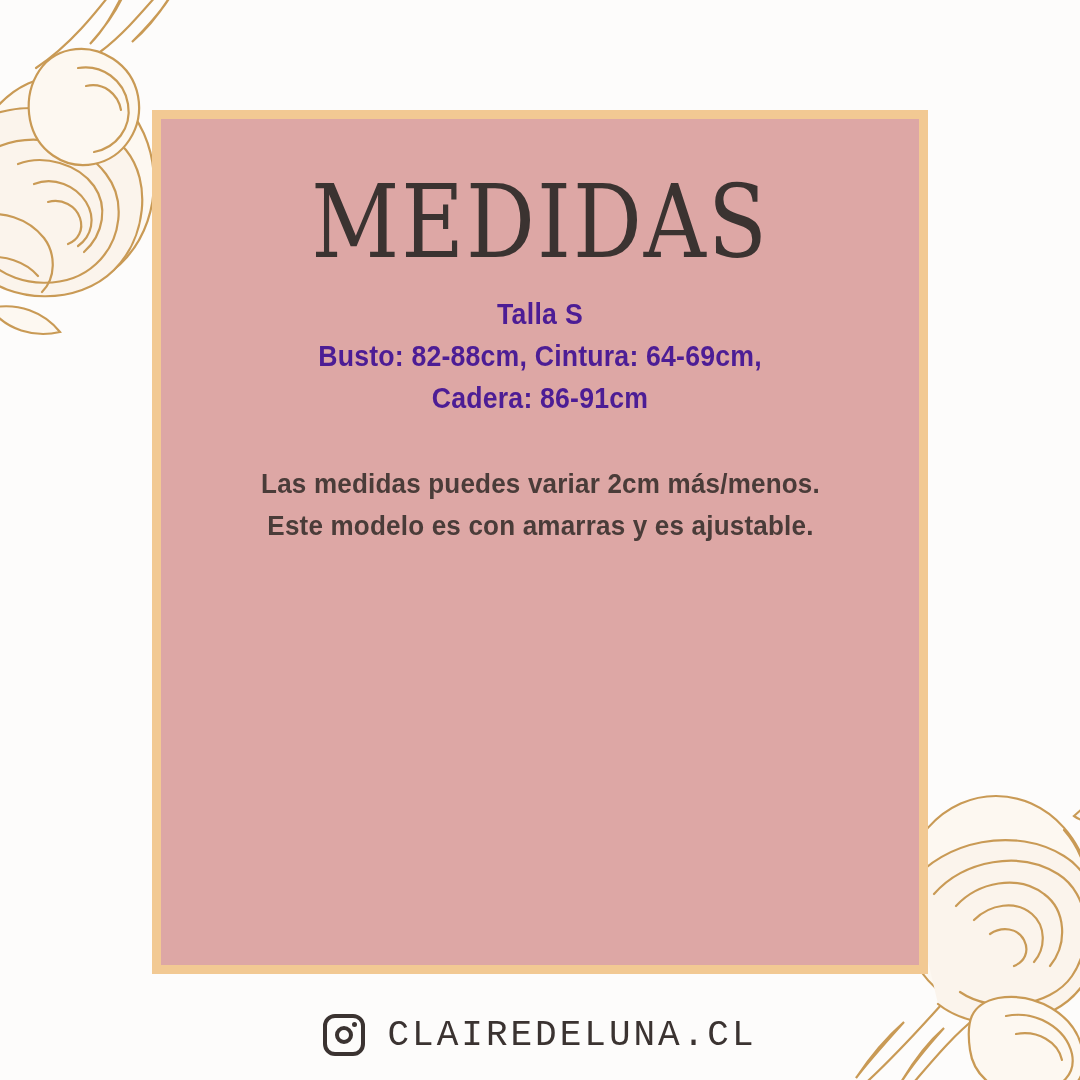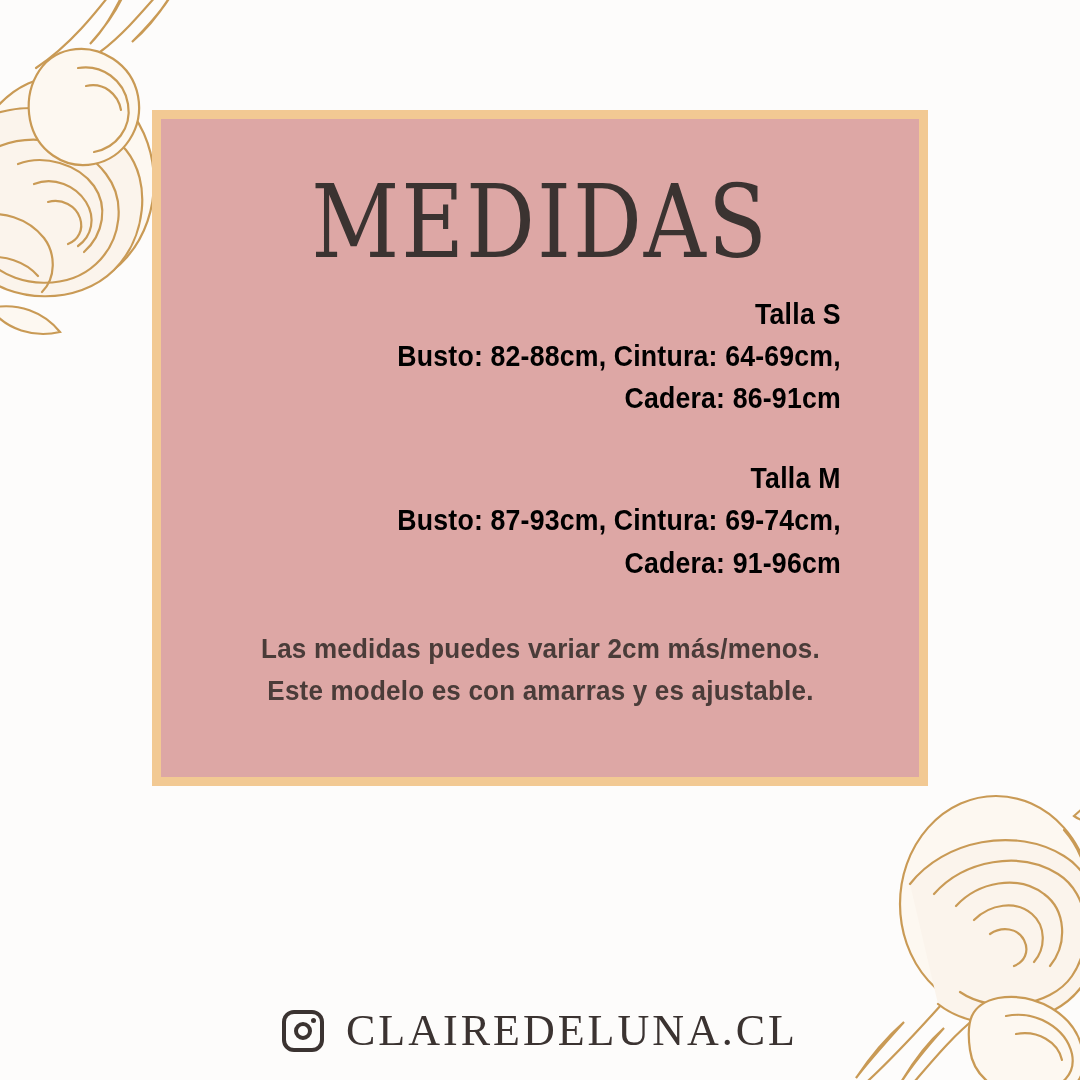--- a/index.html
+++ b/index.html
@@ -40,21 +40,21 @@
     width: 330px;
     height: 400px;
   }
 
   
   .card {
     position: absolute;
     left: 152px;
     top: 110px;
     width: 776px;
-    height: 676px;
+    height: 864px;
     background: #dda7a5;
     border: 9px solid #f2c993;
     box-sizing: border-box;
   }
 
   .card-inner {
     position: absolute;
     inset: 0;
     padding: 36px 52px 30px 52px;
     box-sizing: border-box;
@@ -70,22 +70,22 @@
     color: #3b3331;
     font-weight: 400;
     line-height: 1.05;
     margin: 14px 0 34px 0;
     text-align: center;
     transform: scaleY(1.18);
     transform-origin: center top;
   }
 
   .size-block {
-    text-align: right;
-    color: #000000;
+    text-align: center;
+    color: #4c1d95;
     margin-bottom: 38px;
     width: 100%;
   }
   .size-block:last-of-type {
     margin-bottom: 30px;
   }
 
   .size-name {
     font-family: "Liberation Sans", sans-serif;
     font-weight: bold;
@@ -151,22 +151,22 @@
     content: "";
     position: absolute;
     width: 5px;
     height: 5px;
     background: #3b3331;
     border-radius: 50%;
     right: 4px;
     top: 4px;
   }
   .handle {
-    font-family: Liberation Serif, serif;
-    font-size: 44px;
+    font-family: Liberation Mono, monospace;
+    font-size: 36px;
     letter-spacing: 3px;
     color: #3b3331;
   }
 </style>
 </head>
 <body>
 
 <div id="canvas">
 
   <svg class="floral floral-top-left" viewBox="0 0 300 380">
@@ -221,25 +221,20 @@
   <div class="card">
     <div class="card-inner">
       <div class="title">MEDIDAS</div>
 
       <div class="size-block">
         <div class="size-name">Talla S</div>
         <div class="size-line">Busto: 82-88cm, Cintura: 64-69cm,</div>
         <div class="size-line">Cadera: 86-91cm</div>
       </div>
 
-      <div class="size-block">
-        <div class="size-name">Talla M</div>
-        <div class="size-line">Busto: 87-93cm, Cintura: 69-74cm,</div>
-        <div class="size-line">Cadera: 91-96cm</div>
-      </div>
 
 
       <div class="note">
         <div>Las medidas puedes variar 2cm más/menos.</div>
         <div>Este modelo es con amarras y es ajustable.</div>
       </div>
     </div>
   </div>
 
   <div class="footer">

